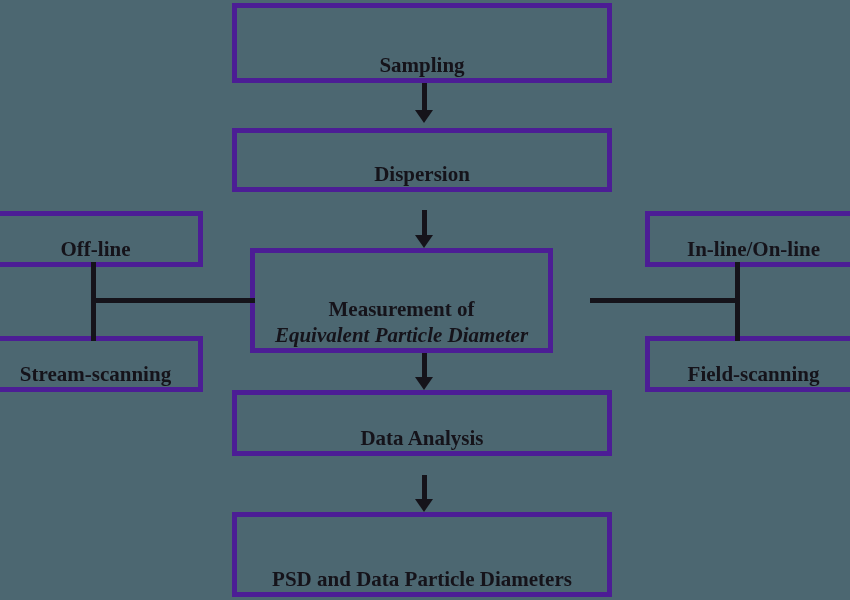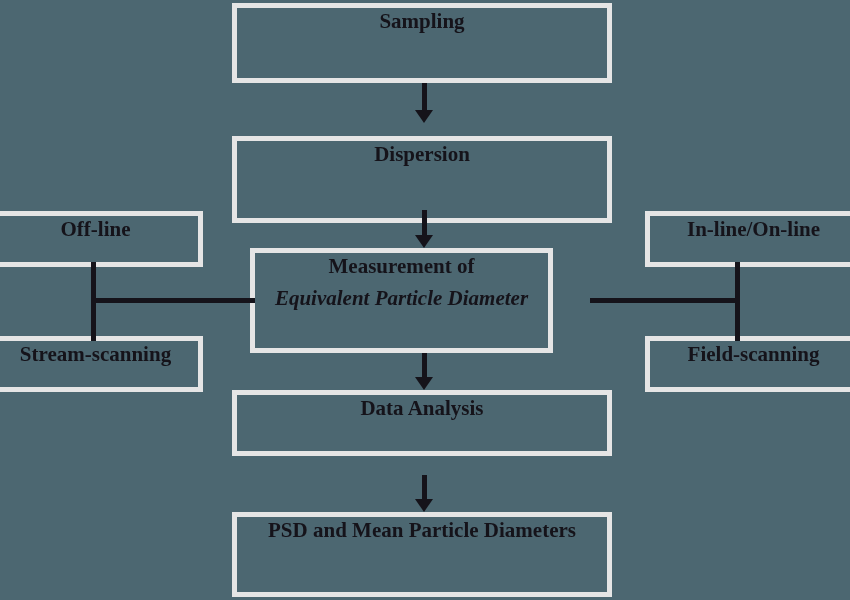--- a/index.html
+++ b/index.html
@@ -18,47 +18,47 @@
     position: relative;
     width: 850px;
     height: 600px;
     background: #4c6771;
   }
 
   
   .node {
     position: absolute;
     box-sizing: border-box;
-    border: 5px solid #e5e5e5;
+    border: 5px solid #4c1d95;
     background: transparent;
     display: flex;
     flex-direction: column;
     align-items: center;
-    justify-content: flex-start;
+    justify-content: flex-end;
     text-align: center;
     color: #15131a;
     line-height: 1.25;
   }
 
   .node .line1,
   .node .line2 {
     display: block;
     white-space: nowrap;
     font-weight: bold;
     color: #15131a;
   }
 
   .node .line1 { font-size: 21px; }
-  .node .line2 { font-size: 21px; font-style: italic; margin-top: 6px; }
+  .node .line2 { font-size: 21px; font-style: italic; }
 
   
   .col-main { left: 232px; width: 380px; }
 
   #node-sampling        { top: 3px;   height: 80px; }
-  #node-dispersion      { top: 136px; height: 87px; }
+  #node-dispersion      { top: 128px; height: 64px; }
   #node-measurement     { left: 250px; width: 303px; top: 248px; height: 105px; }
   #node-data-analysis   { top: 390px; height: 66px; }
   #node-psd             { top: 512px; height: 85px; }
 
   
   .col-left  { left: -12px; width: 215px; height: 56px; }
   #node-offline         { top: 211px; }
   #node-stream-scanning { top: 336px; }
 
   
@@ -129,21 +129,21 @@
   <div class="arrowhead" id="head-measure-data"></div>
 
   <div class="node col-main" id="node-data-analysis">
     <span class="line1">Data Analysis</span>
   </div>
 
   <div class="conn conn-v" id="shaft-data-psd"></div>
   <div class="arrowhead" id="head-data-psd"></div>
 
   <div class="node col-main" id="node-psd">
-    <span class="line1">PSD and Mean Particle Diameters</span>
+    <span class="line1">PSD and Data Particle Diameters</span>
   </div>
 
   <div class="node col-left" id="node-offline">
     <span class="line1">Off-line</span>
   </div>
 
   <div class="node col-left" id="node-stream-scanning">
     <span class="line1">Stream-scanning</span>
   </div>
 

